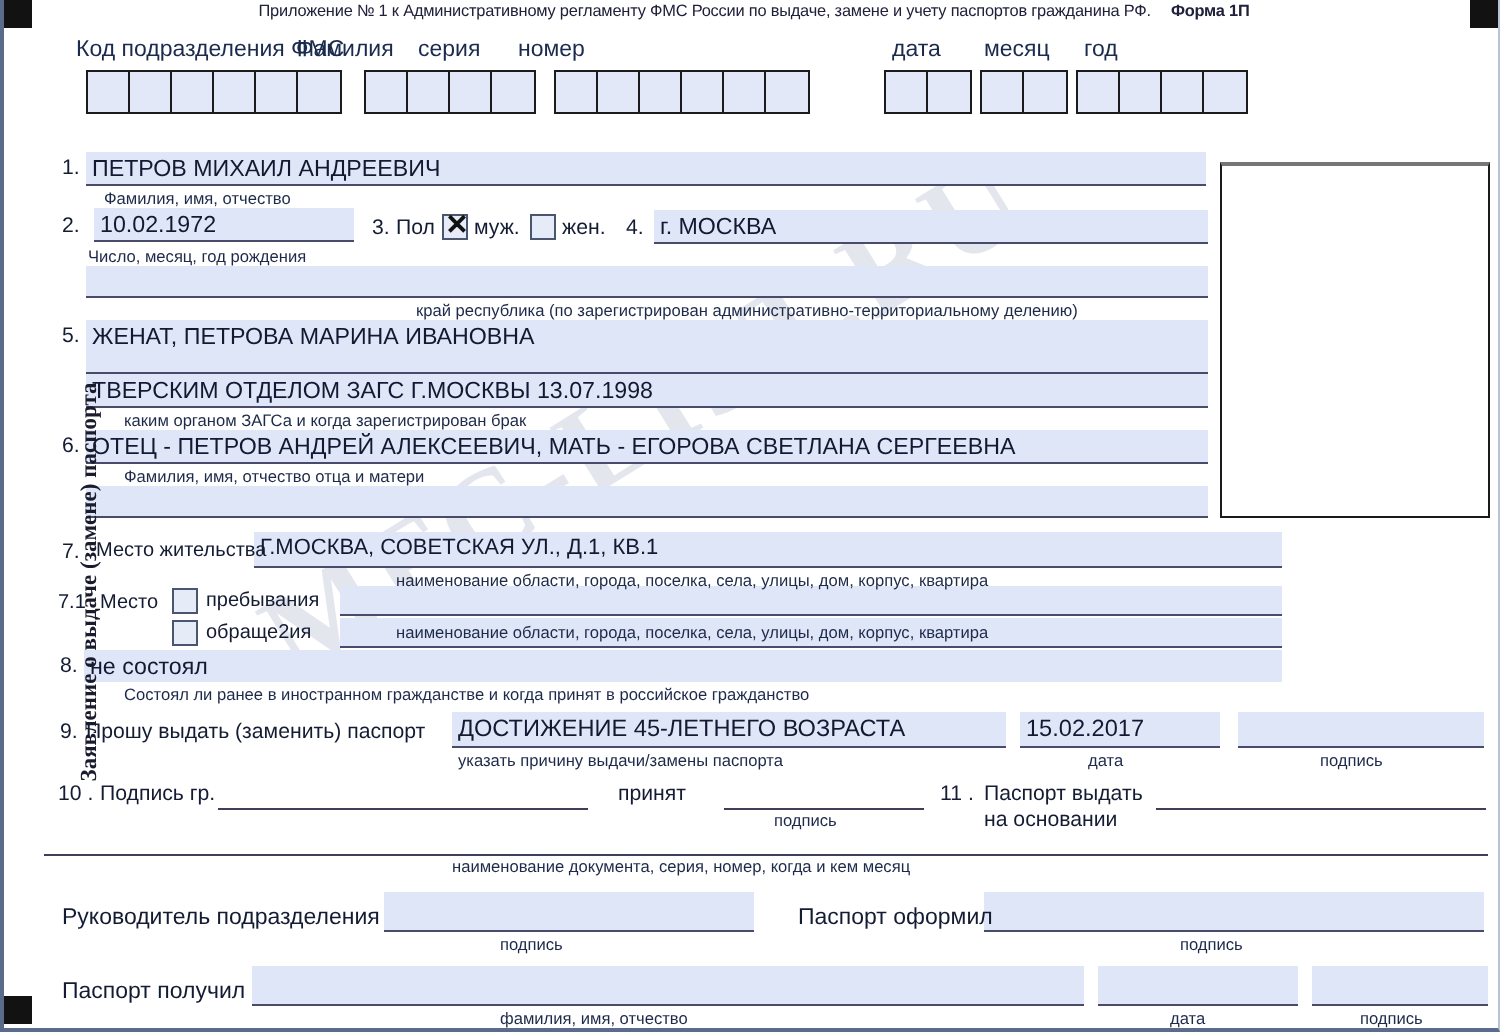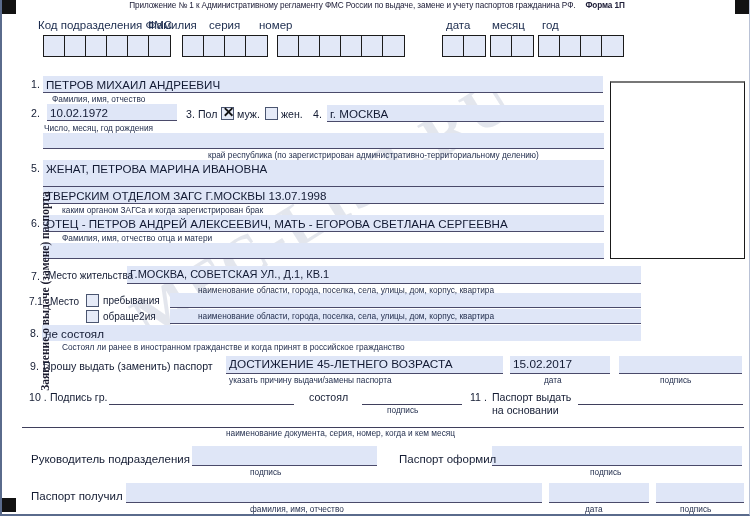--- a/index.html
+++ b/index.html
@@ -301,21 +301,21 @@
 
   <div class="fld" style="left:508px; top:356px; width:100px; height:18px; font-size:11.8px;">15.02.2017</div>
   <div class="cap" style="left:542px; top:375px;">дата</div>
 
   <div class="fld empty" style="left:617px; top:356px; width:123px; height:18px;"></div>
   <div class="cap" style="left:658px; top:375px;">подпись</div>
 
   <div class="lbl" style="left:27px; top:391px;">10 .</div>
   <div class="lbl" style="left:48px; top:391px;">Подпись гр.</div>
   <div class="rule" style="left:107px; top:404px; width:185px;"></div>
-  <div class="lbl" style="left:307px; top:391px;">состоял</div>
+  <div class="lbl" style="left:307px; top:391px;">принят</div>
   <div class="rule" style="left:360px; top:404px; width:100px;"></div>
   <div class="cap" style="left:385px; top:405px;">подпись</div>
 
   <div class="lbl" style="left:468px; top:391px;">11 .</div>
   <div class="lbl" style="left:490px; top:391px;">Паспорт выдать</div>
   <div class="lbl" style="left:490px; top:404px;">на основании</div>
   <div class="rule" style="left:576px; top:404px; width:165px;"></div>
   <div class="rule" style="left:20px; top:427px; width:722px;"></div>
   <div class="cap" style="left:224px; top:428px;">наименование документа, серия, номер, когда и кем месяц</div>
 

